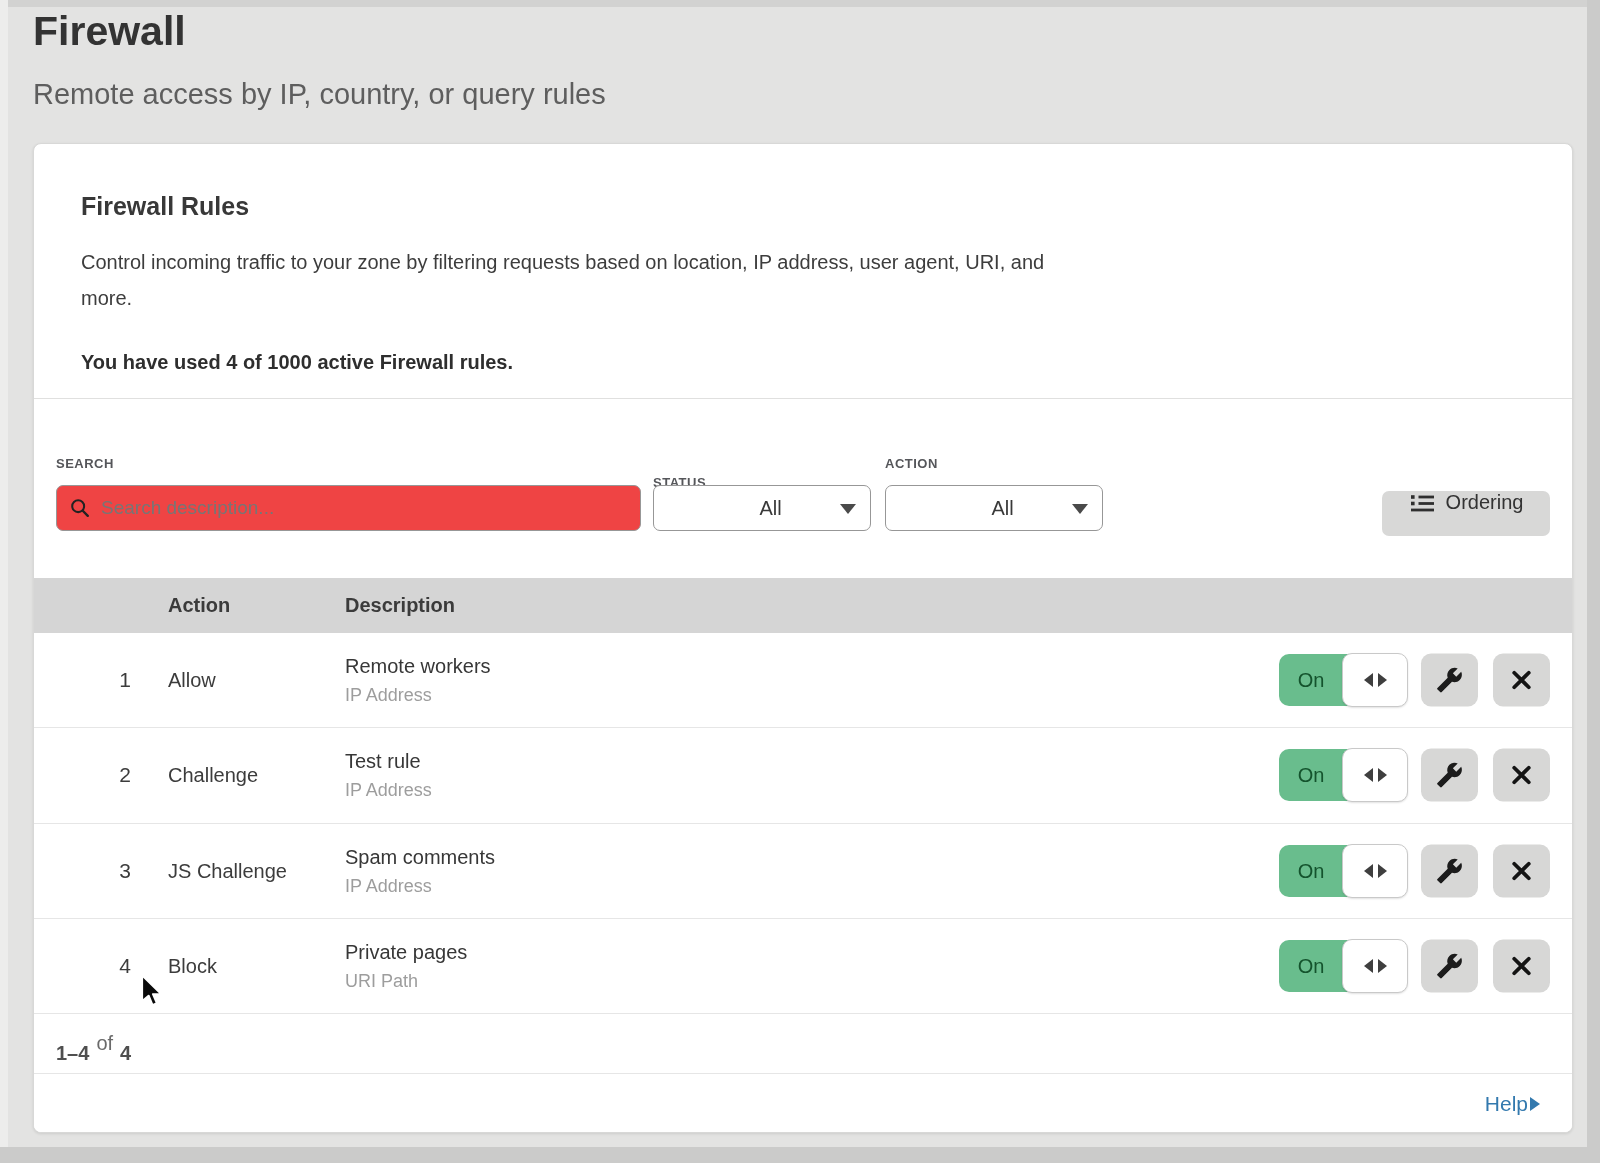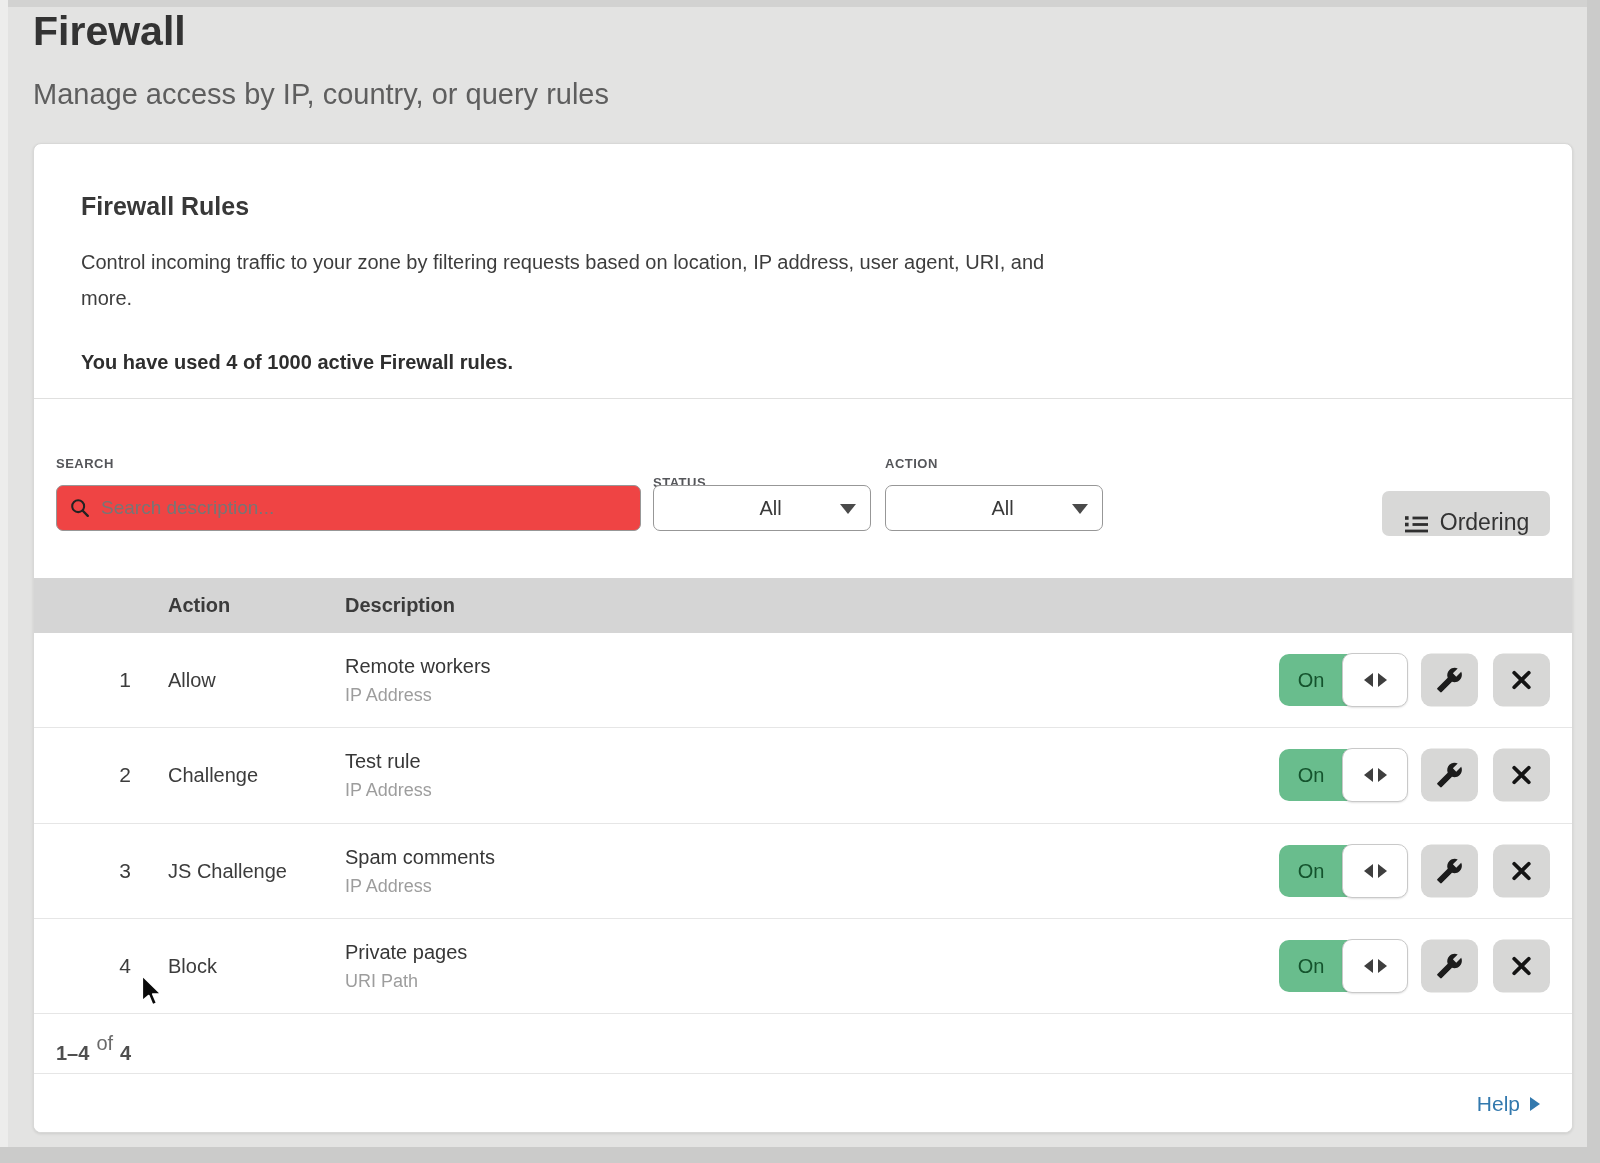--- a/index.html
+++ b/index.html
@@ -63,22 +63,22 @@
   }
   .sel-status { left:619px; } .sel-action { left:851px; }
   .chevron-down {
     position:absolute; right:14px; top:18px; width:0; height:0;
     border-left:8px solid transparent; border-right:8px solid transparent;
     border-top:10px solid #4a4a4a;
   }
   .ordering-btn {
     position:absolute; left:1348px; top:48px; width:168px; height:45px;
     background:#d8d8d7; border:none; border-radius:7px;
-    font-size:23px; color:#333; font-family:inherit; cursor:pointer;
-    display:flex; align-items:flex-end; justify-content:center; gap:11px;
+    font-size:20px; color:#333; font-family:inherit; cursor:pointer;
+    display:flex; align-items:flex-start; justify-content:center; gap:11px;
   }
 
   
   .thead {
     position:absolute; left:0; top:434px; width:100%; height:55px;
     background:#d5d5d5; display:flex; align-items:center;
     font-size:20px; font-weight:700; color:#3b3b3b;
   }
   .th-action { position:absolute; left:134px; } .th-desc { position:absolute; left:311px; }
   .rows { position:absolute; left:0; top:489px; width:100%; height:381px; display:flex; flex-direction:column; }
@@ -103,36 +103,36 @@
               background:#d7d7d6; border:none; border-radius:10px; cursor:pointer;
               display:flex; align-items:center; justify-content:center; }
   .btn-edit { left:1387px; } .btn-delete { left:1459px; }
 
   .pagination { position:absolute; left:0; top:870px; width:100%; height:60px; border-bottom:1px solid #e6e6e6;
                 display:flex; align-items:center; padding-left:22px; font-size:20px; }
   .pg-bold { font-weight:700; color:#4f4f4f;margin-top:20px; } .pg-of { color:#6a6a6a; margin:0 7px; }
 
   .help-row { position:absolute; left:0; top:930px; width:100%; height:60px; background:#fff; }
   .help-link { position:absolute; right:32px; top:50%; transform:translateY(-50%);
-               display:flex; align-items:center; gap:10px; cursor:pointer;
+               display:flex; align-items:center; gap:2px; cursor:pointer;
                font-size:21px; color:#3379ae; text-decoration:none; }
   .help-arrow { width:0; height:0; border-top:7px solid transparent; border-bottom:7px solid transparent; border-left:10px solid #3379ae; }
 
   .cursor { position:absolute; left:138px; top:974px; width:30px; height:34px; pointer-events:none; z-index:50; }
 </style>
 </head>
 <body>
 
 <div class="edge-top"></div>
 <div class="edge-left"></div>
 <div class="edge-right"></div>
 <div class="edge-bottom"></div>
 
 <h1 class="page-title">Firewall</h1>
-<div class="page-subtitle">Manage access by IP, country, or query rules</div>
+<div class="page-subtitle">Remote access by IP, country, or query rules</div>
 
 <div class="card">
 
   <div class="top-section">
     <div class="card-heading">Firewall Rules</div>
     <p class="card-desc">Control incoming traffic to your zone by filtering requests based on location, IP address, user agent, URI, and more.</p>
     <p class="card-usage">You have used 4 of 1000 active Firewall rules.</p>
   </div>
 
   <div class="filters">

